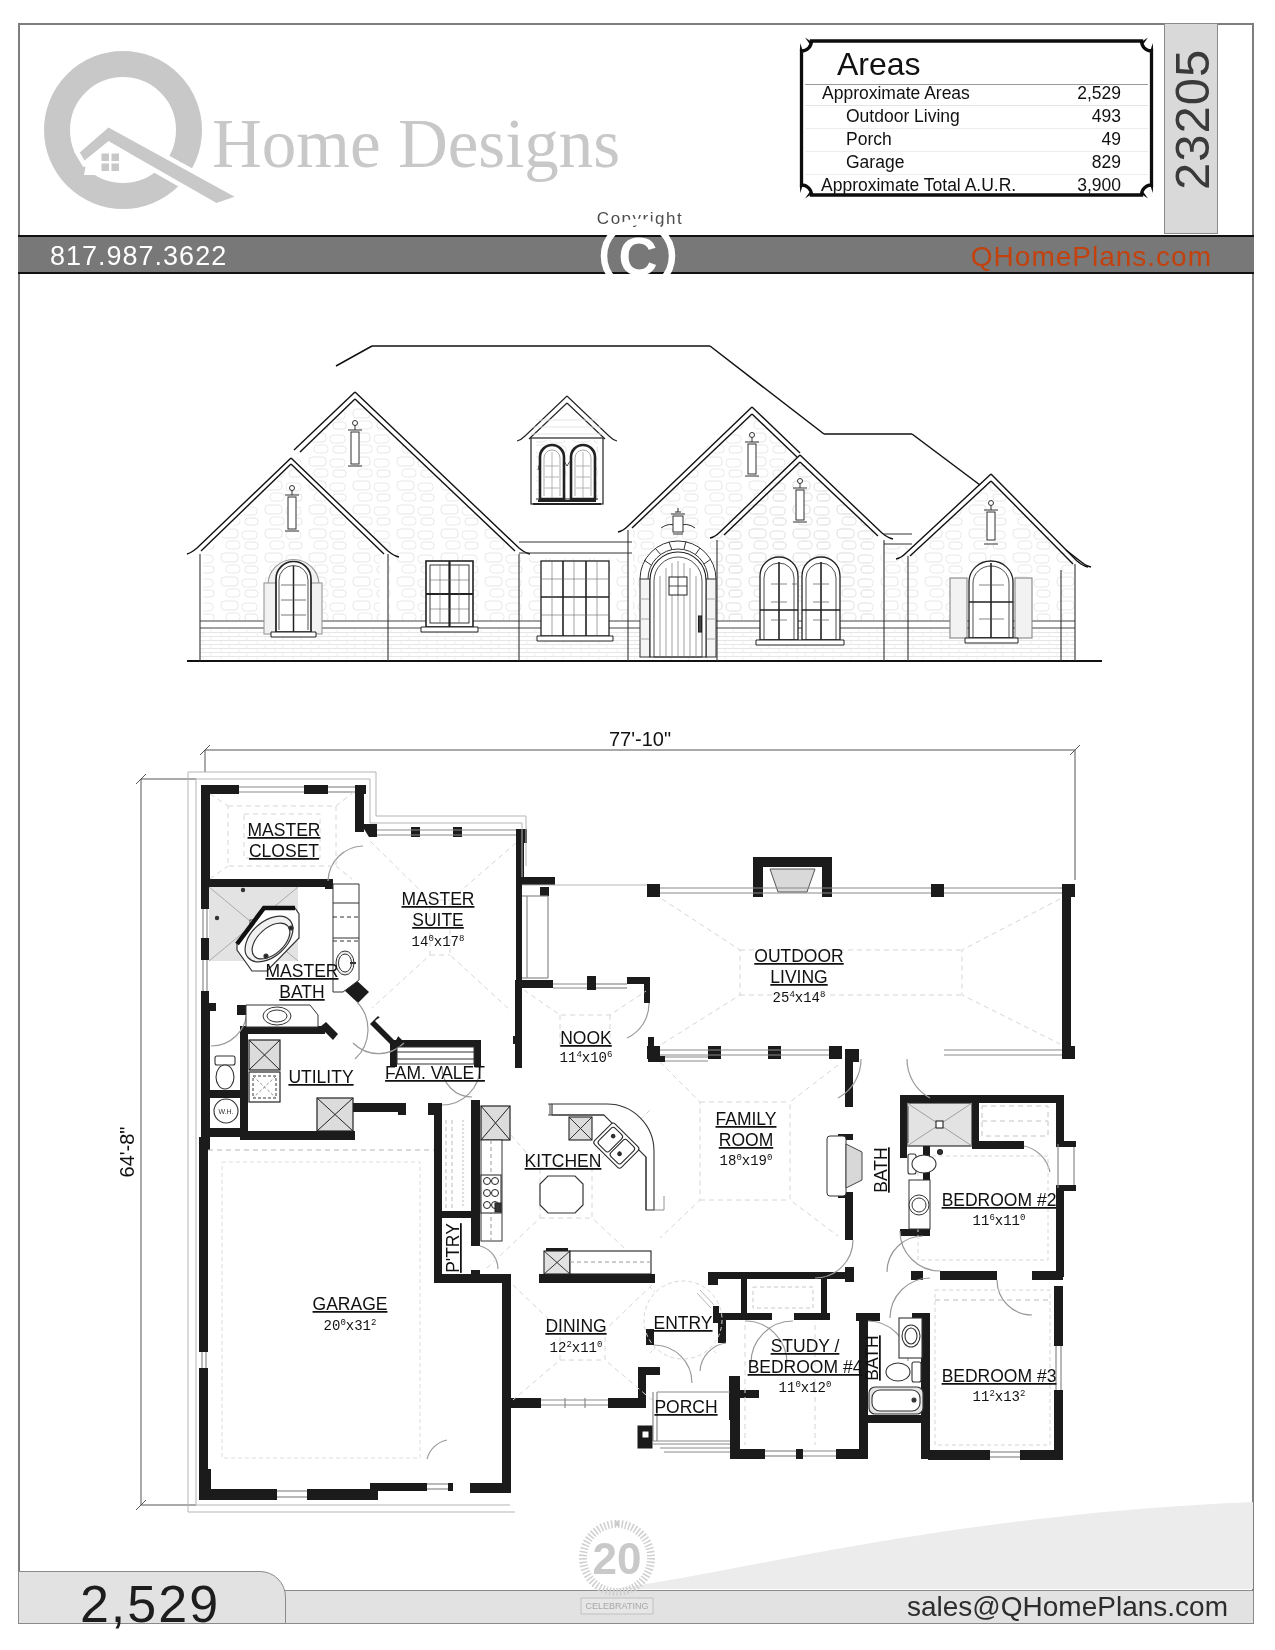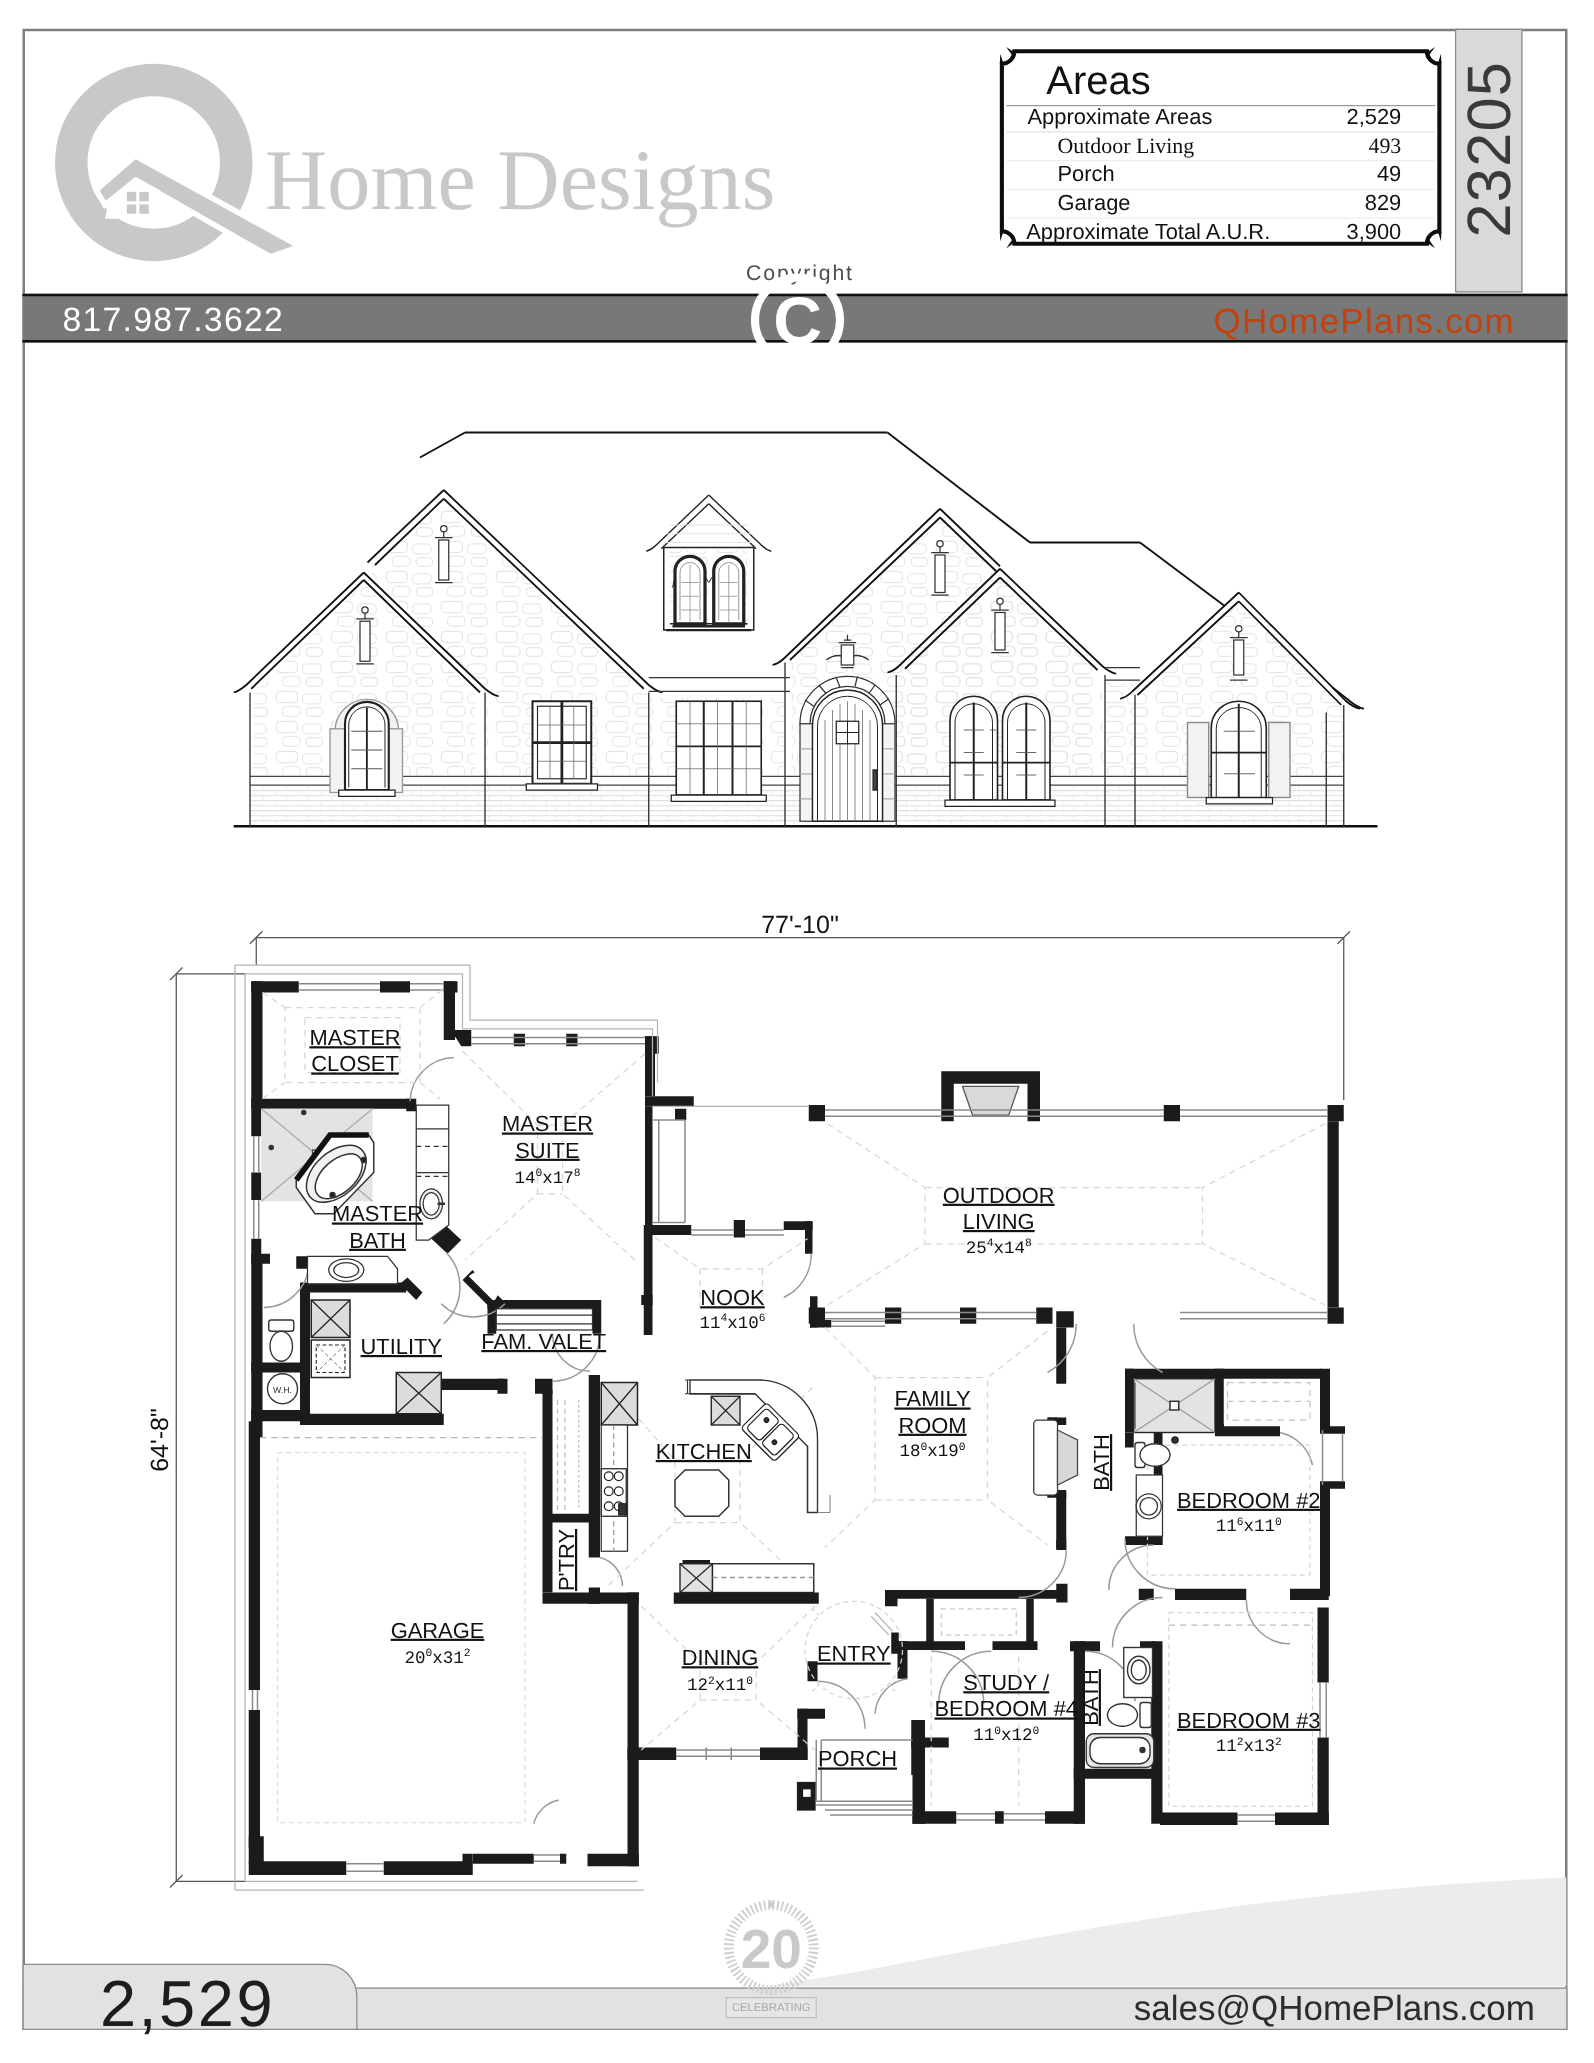--- a/index.html
+++ b/index.html
@@ -40,21 +40,21 @@
   <path d="M 345.5,163.4 L 353,168.5 L 348,161.4 Z" fill="#0d0d0d"></path>
   <path d="M 354.9,154 L 357.8,163 L 358.1,155.5 Z" fill="#0d0d0d"></path>
 </svg>
 
 <div class="abs" style="left:821px;top:46px;font-size:32px;color:#111;margin-left:16px;">Areas</div>
 
 <div class="abs" style="left:805px;top:84px;width:343px;height:1.4px;background:#9a9a9a;"></div>
 
 <div class="abs" style="left:805px;top:83px;width:343px;font-size:17.5px;color:#111;">
   <div style="height:21.9px;line-height:21.9px;border-bottom:1px solid #e4e4e4;"><span style="margin-left:17px;">Approximate Areas</span><span style="float:right;margin-right:27px;">2,529</span></div>
-  <div style="height:21.9px;line-height:21.9px;border-bottom:1px solid #ededed;font-family:Liberation Serif, serif;"><span style="margin-left:41px;">Outdoor Living</span><span style="float:right;margin-right:27px;">493</span></div>
+  <div style="height:21.9px;line-height:21.9px;border-bottom:1px solid #ededed;"><span style="margin-left:41px;">Outdoor Living</span><span style="float:right;margin-right:27px;">493</span></div>
   <div style="height:21.9px;line-height:21.9px;border-bottom:1px solid #ededed;"><span style="margin-left:41px;">Porch</span><span style="float:right;margin-right:27px;">49</span></div>
   <div style="height:21.9px;line-height:21.9px;border-bottom:1px solid #ededed;"><span style="margin-left:41px;">Garage</span><span style="float:right;margin-right:27px;">829</span></div>
   <div style="height:21.9px;line-height:21.9px;"><span style="margin-left:16px;">Approximate Total A.U.R.</span><span style="float:right;margin-right:27px;">3,900</span></div>
 </div>
 
 <div class="abs" style="left:1164px;top:23px;width:54px;height:211px;background:#d9d9d9;border:1px solid #8a8a8a;box-sizing:border-box;"></div>
 
 <div class="abs" style="left:1122px;top:47px;width:140px;height:146px;transform:rotate(-90deg);transform-origin:center;font-size:49px;color:#3a3a3a;text-align:center;line-height:146px;letter-spacing:1px;">23205</div>
 
 <div class="abs" style="left:18px;top:235px;width:1236px;height:39px;background:#787878;border-top:2.5px solid #111;border-bottom:2.5px solid #111;box-sizing:border-box;"></div>

